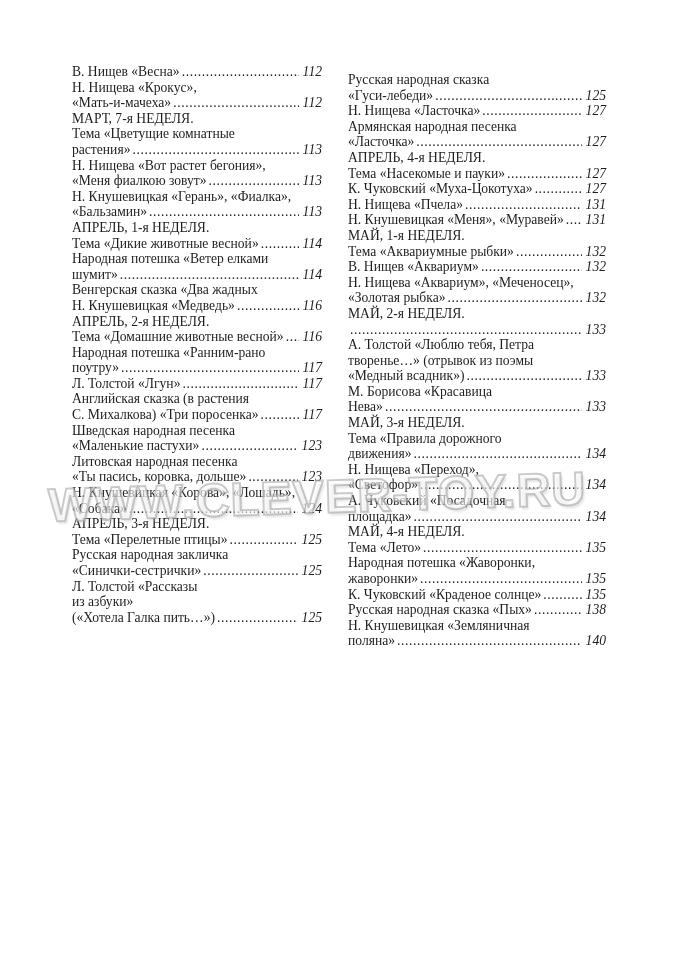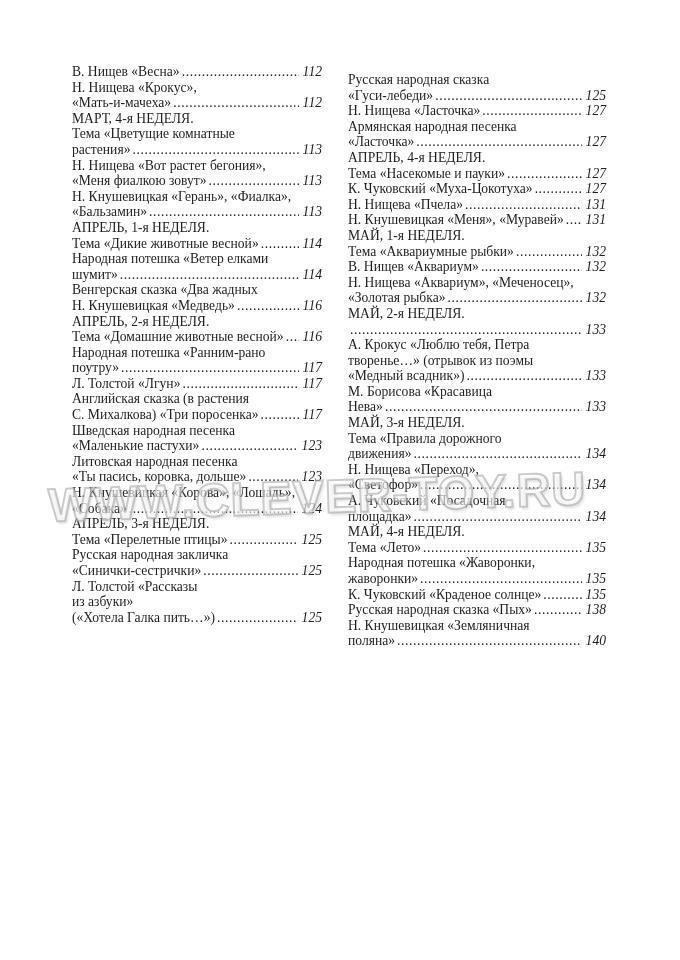--- a/index.html
+++ b/index.html
@@ -88,21 +88,21 @@
         <div class="line">
           <span class="seg it">Н. Нищева</span>
           <span class="seg"> «Крокус»,</span>
         </div>
         <div class="line">
           <span class="seg">«Мать-и-мачеха»</span>
           <span class="leader"></span>
           <span class="pagenum">112</span>
         </div>
         <div class="line">
-          <span class="seg">МАРТ, 4-я НЕДЕЛЯ.</span>
+          <span class="seg">МАРТ, 7-я НЕДЕЛЯ.</span>
         </div>
         <div class="line">
           <span class="seg">Тема «Цветущие комнатные</span>
         </div>
         <div class="line">
           <span class="seg">растения»</span>
           <span class="leader"></span>
           <span class="pagenum">113</span>
         </div>
         <div class="line">
@@ -309,21 +309,21 @@
           <span class="pagenum">132</span>
         </div>
         <div class="line">
           <span class="seg">МАЙ, 2-я НЕДЕЛЯ.</span>
         </div>
         <div class="line">
           <span class="leader"></span>
           <span class="pagenum">133</span>
         </div>
         <div class="line">
-          <span class="seg it">А. Крокус</span>
+          <span class="seg it">А. Толстой</span>
           <span class="seg"> «Люблю тебя, Петра</span>
         </div>
         <div class="line">
           <span class="seg">творенье…» (отрывок из поэмы</span>
         </div>
         <div class="line">
           <span class="seg">«Медный всадник»)</span>
           <span class="leader"></span>
           <span class="pagenum">133</span>
         </div>

